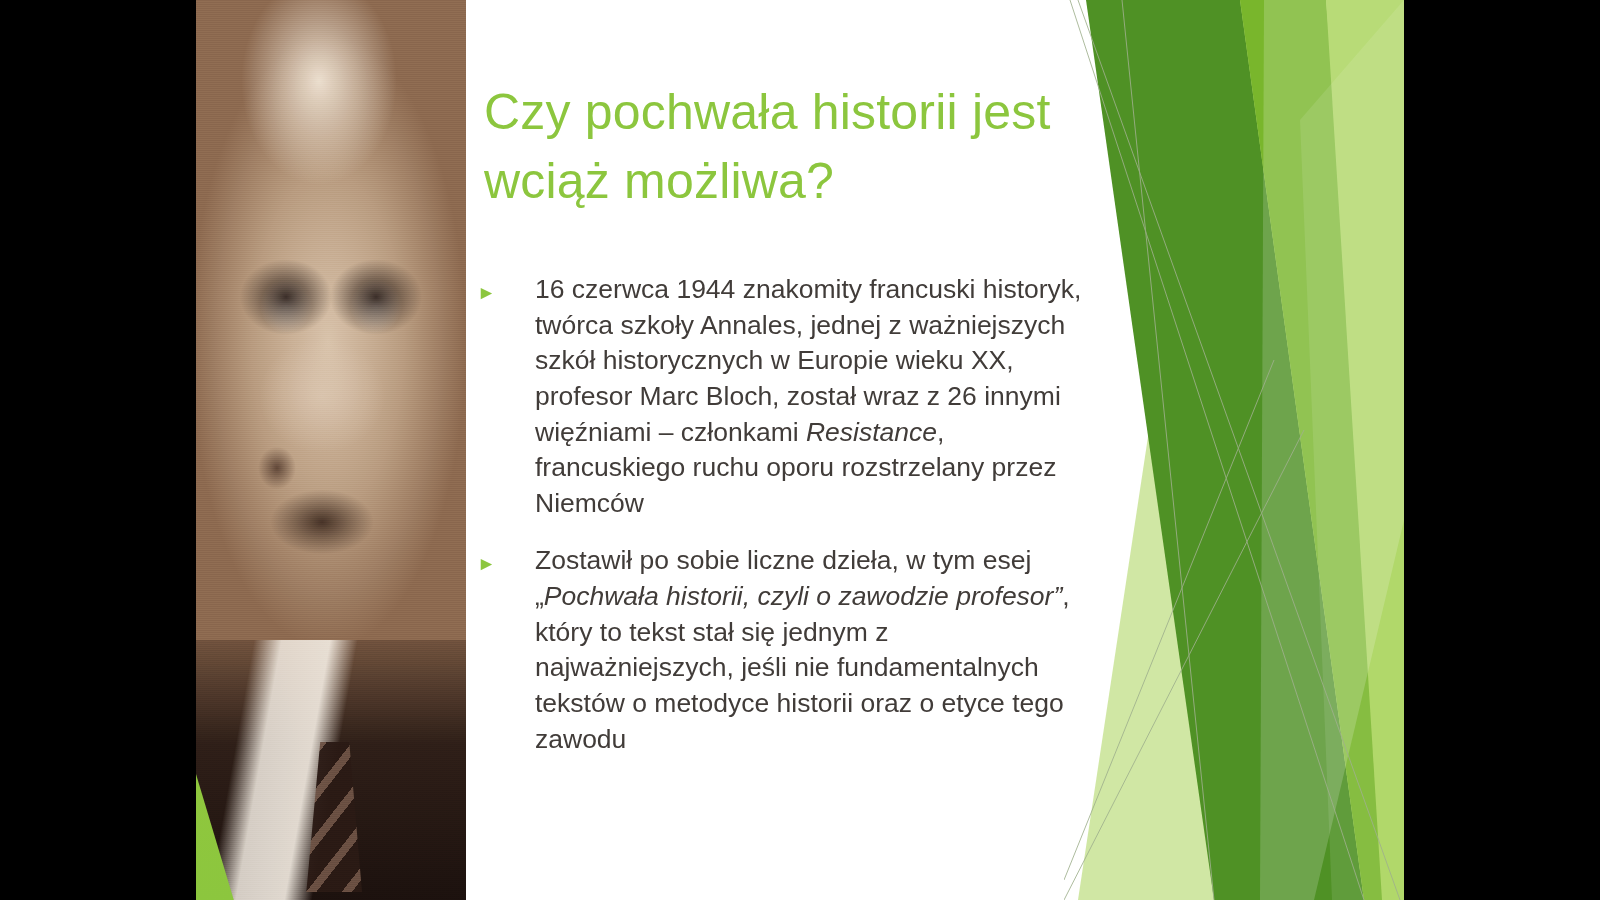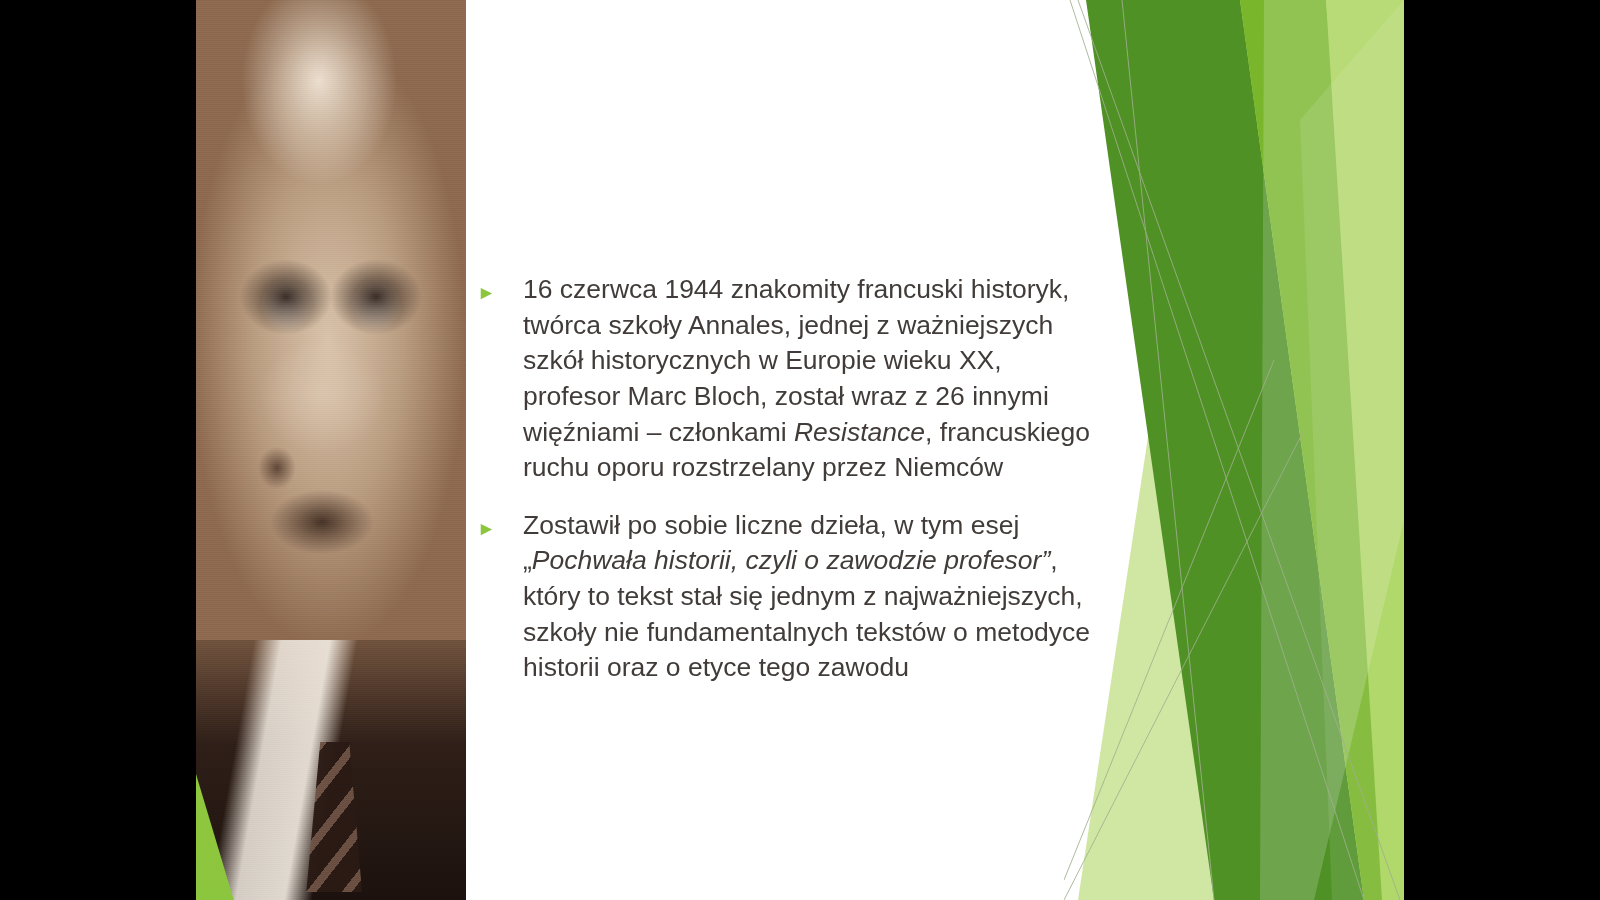--- a/index.html
+++ b/index.html
@@ -165,20 +165,21 @@
     line-height: 1;
     text-align: left;
     padding-left: 3px;
   }
 
   .bullet-text {
     flex: 1 1 auto;
     font-size: 26.5px;
     line-height: 1.345;
     color: #413c39;
+    margin-left: 12px;
   }
 
   .bullet-text i {
     font-style: italic;
   }
 
   
   .letterbox {
     position: absolute;
     top: 0;
@@ -232,30 +233,31 @@
           <path d="M6,0 L300,900"></path>
           <path d="M14,0 L336,900"></path>
           <path d="M58,0 L150,900"></path>
           <path d="M0,900 L240,430"></path>
           <path d="M0,880 L210,360"></path>
         </g>
       </svg>
     </div>
 
     <div id="content">
+      <div id="slide-title">Czy pochwała historii jest wciąż możliwa?</div>
 
       <div id="bullets">
 
         <div class="bullet-row">
           <div class="bullet-marker">►</div>
           <div class="bullet-text"><span>16 czerwca 1944 znakomity francuski historyk, twórca szkoły Annales, jednej z ważniejszych szkół historycznych w Europie wieku XX, profesor Marc Bloch, został wraz z 26 innymi więźniami – członkami </span><i>Resistance</i><span>, francuskiego ruchu oporu rozstrzelany przez Niemców</span></div>
         </div>
 
         <div class="bullet-row">
           <div class="bullet-marker">►</div>
-          <div class="bullet-text"><span>Zostawił po sobie liczne dzieła, w tym esej „</span><i>Pochwała historii, czyli o zawodzie profesor”</i><span>, który to tekst stał się jednym z najważniejszych, szkoły nie fundamentalnych tekstów o metodyce historii oraz o etyce tego zawodu</span></div>
+          <div class="bullet-text"><span>Zostawił po sobie liczne dzieła, w tym esej „</span><i>Pochwała historii, czyli o zawodzie profesor”</i><span>, który to tekst stał się jednym z najważniejszych, jeśli nie fundamentalnych tekstów o metodyce historii oraz o etyce tego zawodu</span></div>
         </div>
 
       </div>
     </div>
 
   </div>
 </div>
 
 </body></html>

